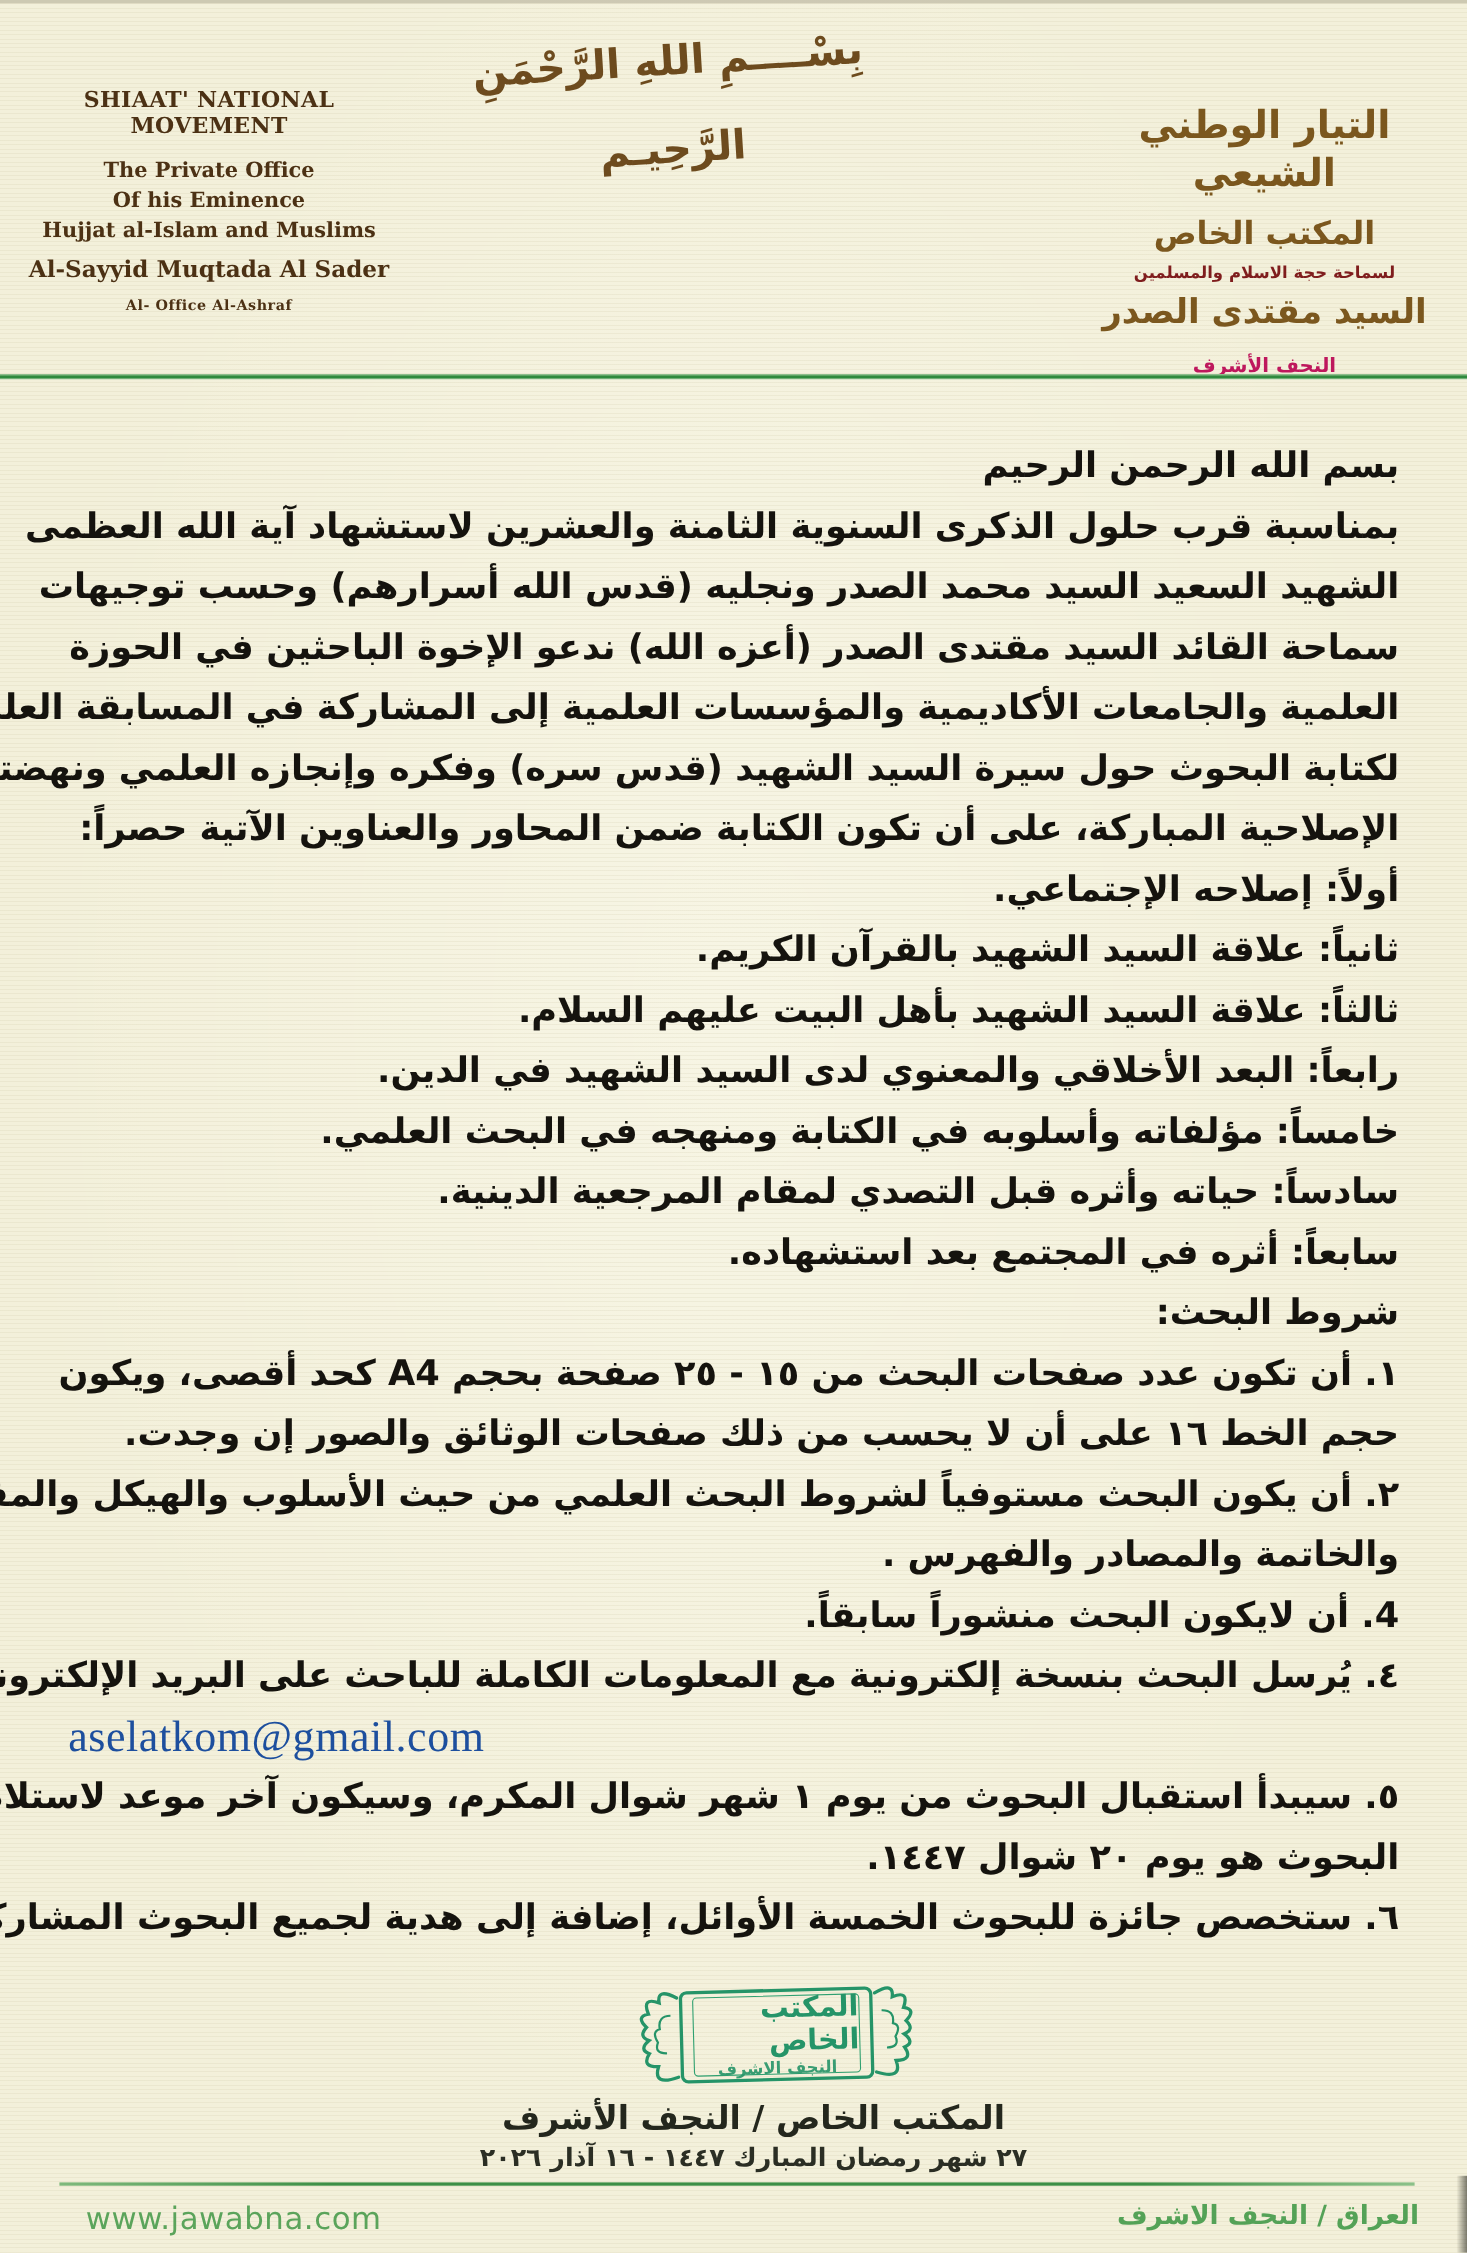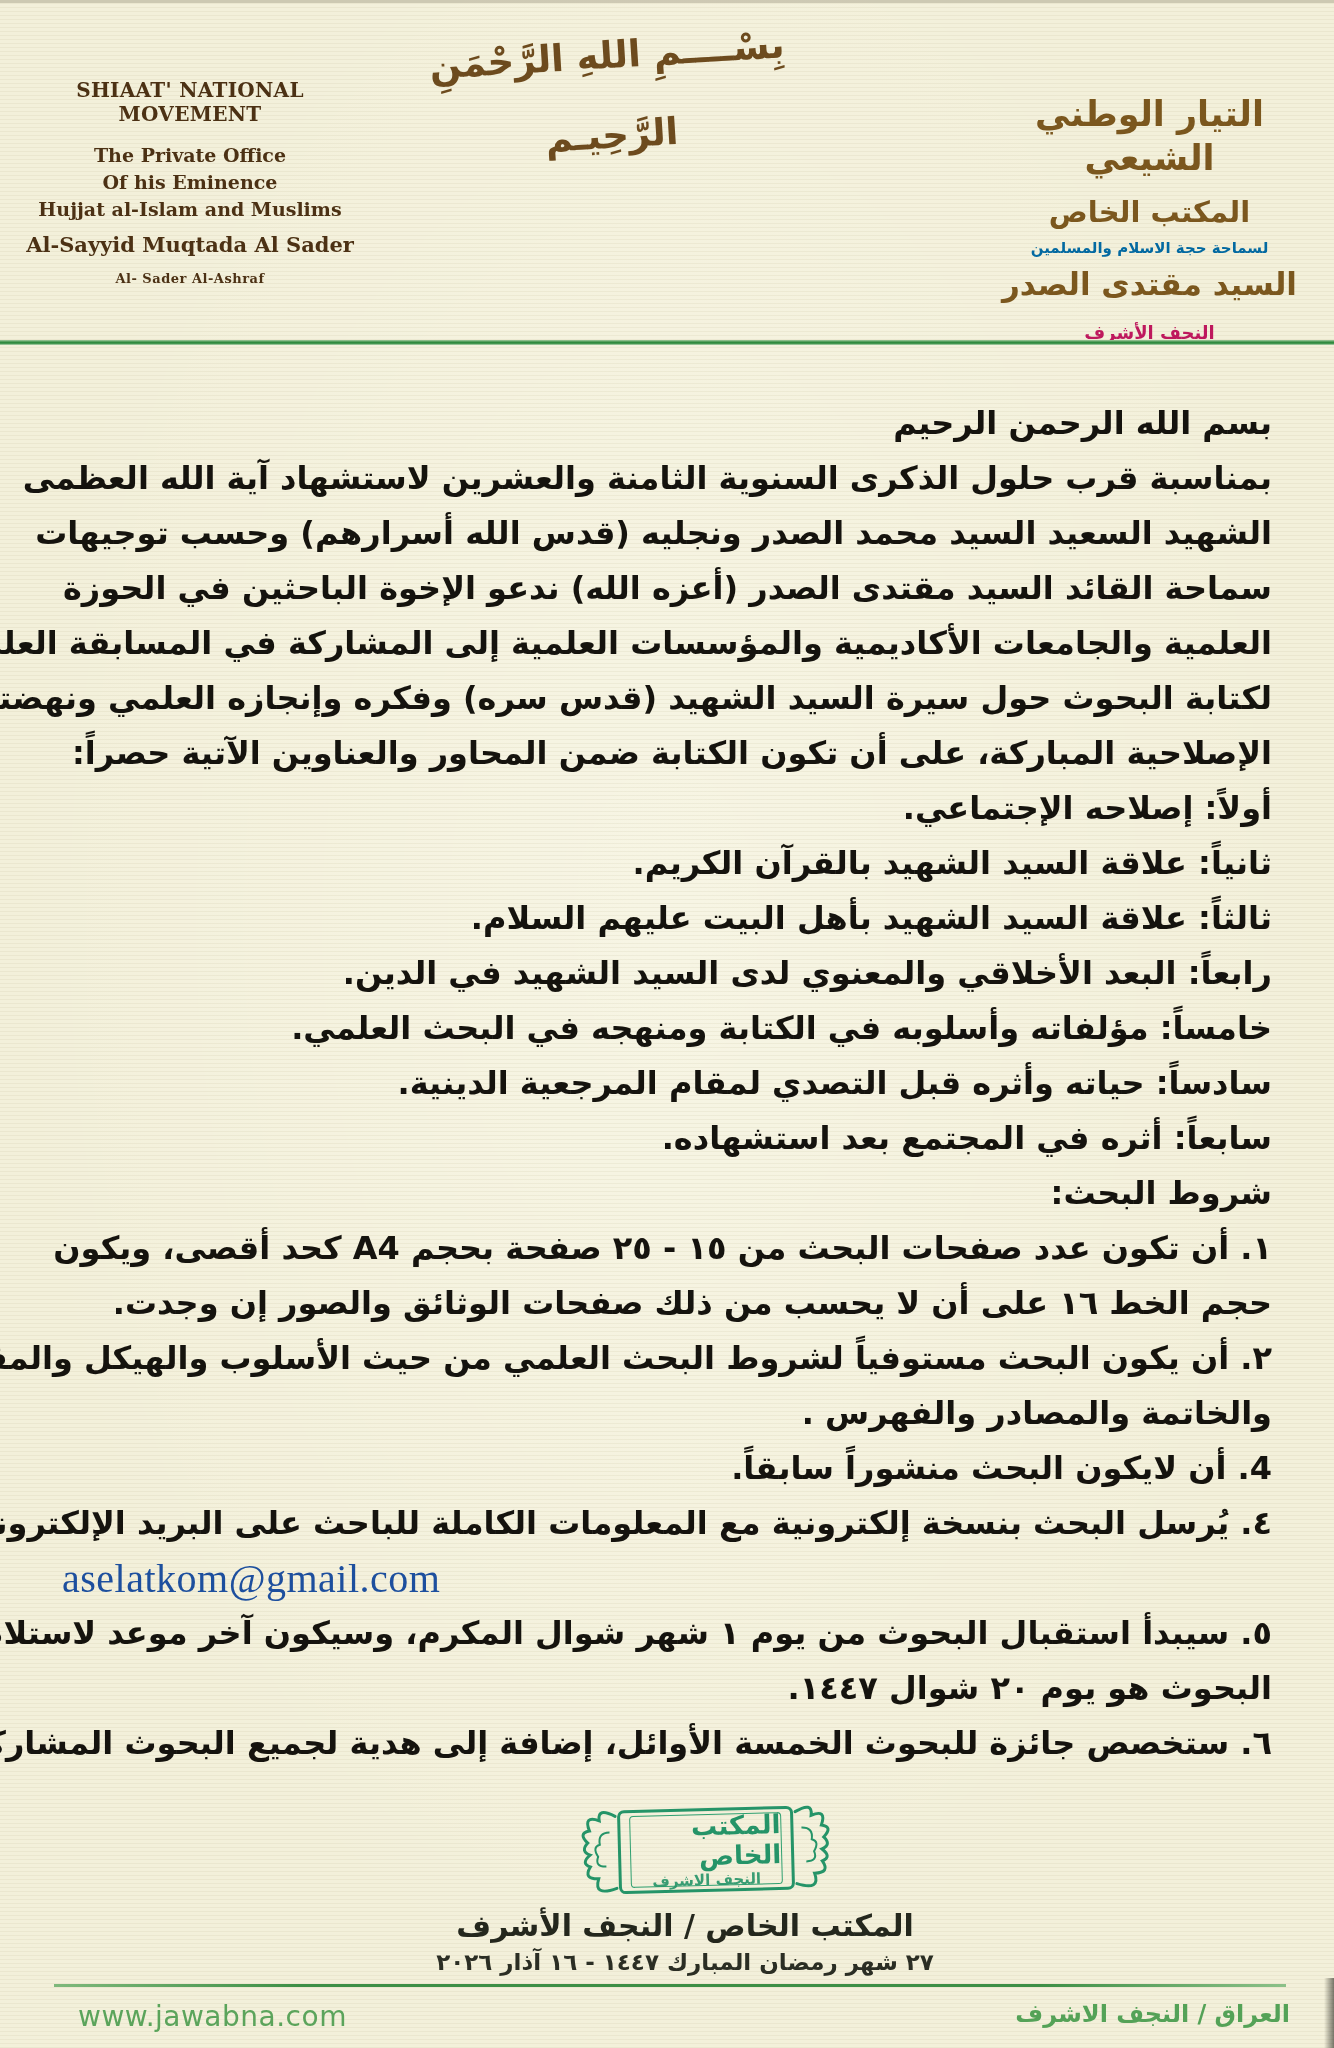--- a/index.html
+++ b/index.html
@@ -31,21 +31,21 @@
   .hdr-left .name{font-size:21px;margin-top:9px;}
   .hdr-left .city{font-size:13px;margin-top:14px;letter-spacing:.5px;}
 
   
   .hdr-right{
     position:absolute;top:92px;right:12px;width:345px;text-align:center;
     color:#7b571e;font-weight:bold;
   }
   .hdr-right .org{font-size:35px;line-height:44px;}
   .hdr-right .office{font-size:29px;line-height:36px;margin-top:14px;}
-  .hdr-right .eminence{font-size:15px;line-height:20px;margin-top:8px;color:#0369a1;}
+  .hdr-right .eminence{font-size:15px;line-height:20px;margin-top:8px;color:#7f1d1d;}
   .hdr-right .name{font-size:31px;line-height:40px;margin-top:6px;}
   .hdr-right .city{font-size:18px;line-height:18px;margin-top:20px;color:#be185d;}
 
   .divider{
     position:absolute;top:340px;left:0;width:1334px;height:5px;
     background:linear-gradient(180deg,#a6cba0 0%,#2f8a3e 45%,#2f8a3e 65%,#bcd8b6 100%);
   }
 
   
   .doc-body{
@@ -117,21 +117,21 @@
   <div class="bismillah-top">بِسْــــمِ اللهِ الرَّحْمَنِ الرَّحِيـم</div>
 
   <div class="hdr-left">
     <div class="org">SHIAAT' NATIONAL MOVEMENT</div>
     <div class="ofc">
       <div>The Private Office</div>
       <div>Of his Eminence</div>
       <div>Hujjat al-Islam and Muslims</div>
     </div>
     <div class="name">Al-Sayyid Muqtada Al Sader</div>
-    <div class="city">Al- Sader Al-Ashraf</div>
+    <div class="city">Al- Office Al-Ashraf</div>
   </div>
 
   <div class="hdr-right" dir="rtl">
     <div class="org">التيار الوطني الشيعي</div>
     <div class="office">المكتب الخاص</div>
     <div class="eminence">لسماحة حجة الاسلام والمسلمين</div>
     <div class="name">السيد مقتدى الصدر</div>
     <div class="city">النجف الأشرف</div>
   </div>
 

